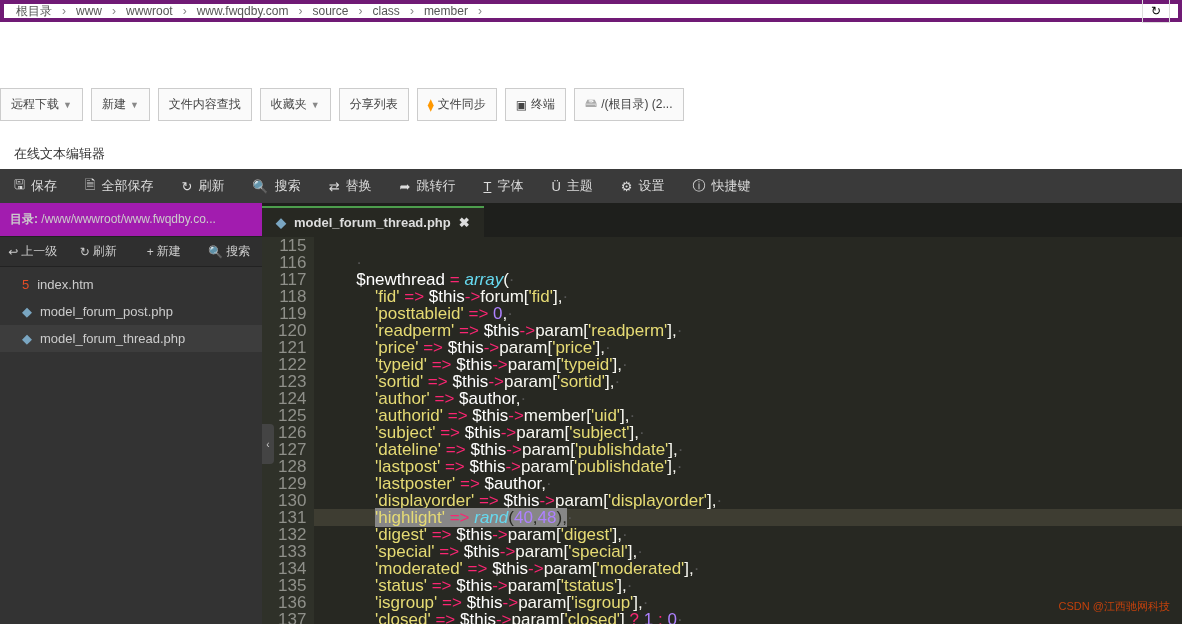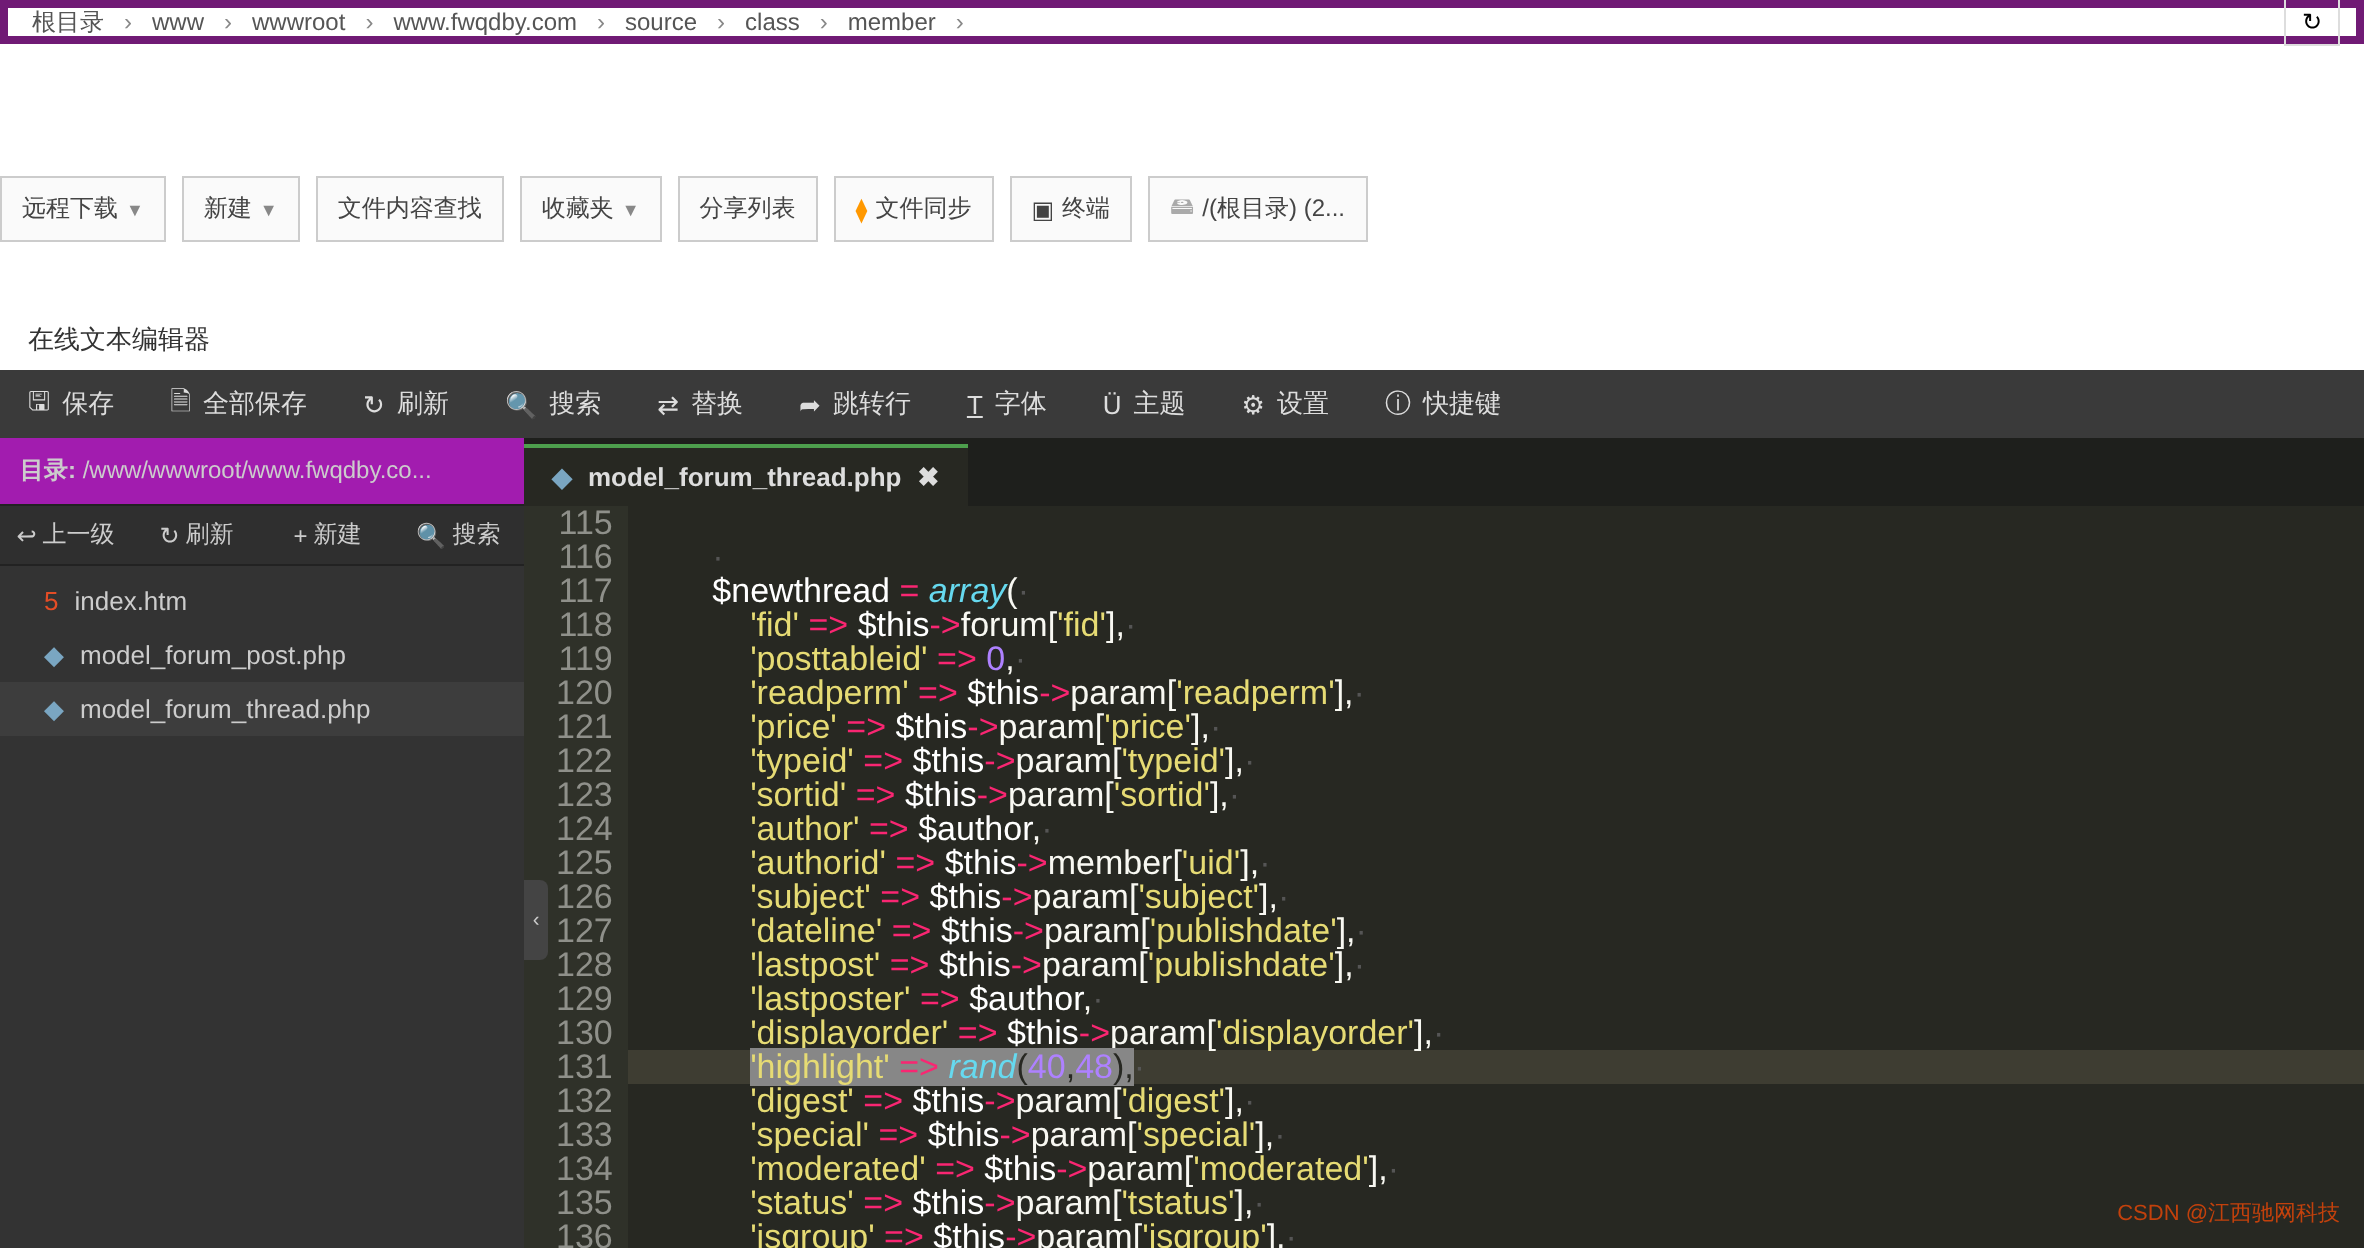--- a/index.html
+++ b/index.html
@@ -4,21 +4,21 @@
 <style>
 * { margin:0; padding:0; box-sizing:border-box; font-family:"Microsoft YaHei",Arial,sans-serif; }
 body { background:#fff; font-size:12px; overflow:hidden; width:1182px; height:624px; }
 .breadcrumb { height:22px; border:4px solid #701a75; display:flex; align-items:center; padding:0 8px; background:#fff; }
 .breadcrumb .item { color:#555; cursor:pointer; padding:0 4px; }
 .breadcrumb .sep { color:#888; padding:0 6px; }
 .breadcrumb .refresh { margin-left:auto; border:1px solid #ddd; width:28px; height:24px; display:flex; align-items:center; justify-content:center; cursor:pointer; }
 .toolbar1 { margin-top:28px; display:flex; gap:8px; padding-left:0; }
 .toolbar1 .btn { border:1px solid #ccc; background:#fafafa; padding:5px 10px; display:flex; align-items:center; gap:4px; cursor:pointer; color:#444; font-size:12px;margin-top:38px; }
 .toolbar1 .caret { font-size:9px; color:#888; }
-.title-bar { margin-top:34px; padding:6px 14px; color:#333; font-size:13px; }
+.title-bar { margin-top:18px; padding:6px 14px; color:#333; font-size:13px; }
 .editor-toolbar { background:#3a3a3a; height:34px; display:flex; align-items:center; color:#ddd; }
 .editor-toolbar .eb { padding:0 14px; height:100%; display:flex; align-items:center; gap:6px; cursor:pointer; font-size:13px; }
 .editor-body { display:flex; height:442px; background:#262626; }
 .sidebar { width:262px; background:#333; color:#ccc; display:flex; flex-direction:column; position:relative; }
 .sidebar .dir { padding:8px 10px; font-size:12px; border-bottom:1px solid #222; background:#a21caf; white-space:nowrap; overflow:hidden; text-overflow:ellipsis; }
 .sidebar .ops { display:flex; background:#2f2f2f; border-bottom:1px solid #222; }
 .sidebar .ops .op { flex:1; padding:6px 0; text-align:center; cursor:pointer; display:flex; align-items:center; justify-content:center; gap:3px; font-size:12px; }
 .sidebar .files { flex:1; padding-top:4px; overflow:auto; }
 .sidebar .file { padding:6px 10px 6px 22px; cursor:pointer; display:flex; align-items:center; gap:8px; font-size:13px; }
 .sidebar .file.active { background:#3d3d3d; }

